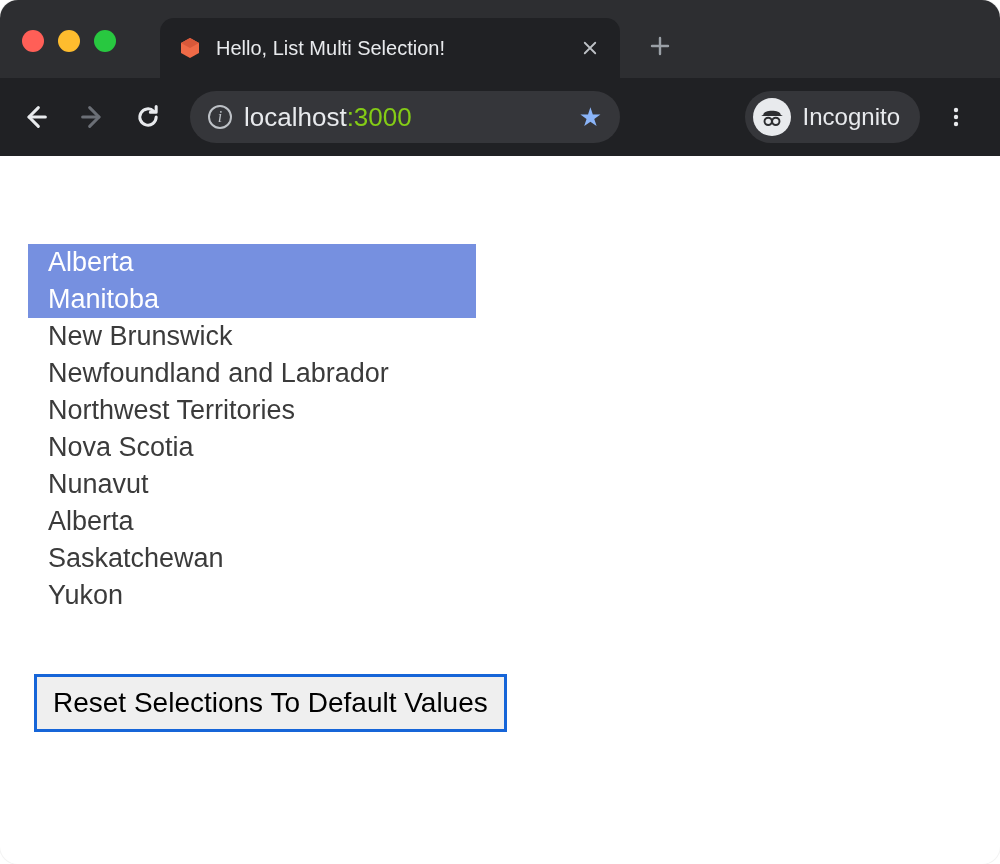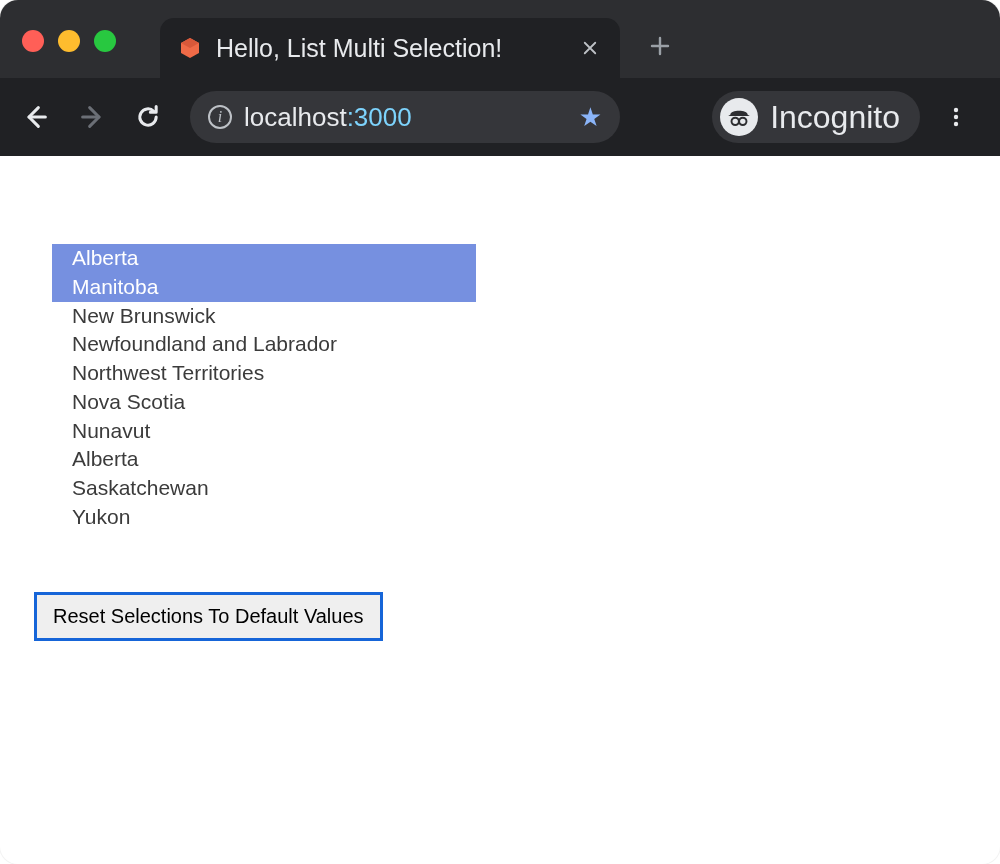--- a/index.html
+++ b/index.html
@@ -60,21 +60,21 @@
     }
     .tab .favicon {
       width: 24px; height: 24px;
       display: inline-flex;
       align-items: center;
       justify-content: center;
     }
     .tab .favicon svg { width: 24px; height: 24px; }
     .tab .title {
       color: #e8eaed;
-      font-size: 25px;
+      font-size: 20px;
       flex: 1;
       white-space: nowrap;
       overflow: hidden;
       text-overflow: ellipsis;
     }
     .tab .close {
       color: #bdc1c6;
       font-size: 22px;
       cursor: pointer;
       width: 24px; height: 24px;
@@ -128,21 +128,21 @@
       line-height: 1;
     }
     .url {
       color: #e8eaed;
       font-size: 26px;
       display: flex;
       align-items: flex-start;
       flex: 1;
     }
     .url .host { color: #e8eaed; }
-    .url .port { color: #7dd3fc; }
+    .url .port { color: #84cc16; }
     .star {
       color: #8ab4f8;
       font-size: 26px;
       cursor: pointer;
     }
     .right-tools {
       display: flex;
       align-items: center;
       gap: 14px;
       margin-left: auto;
@@ -159,54 +159,53 @@
     }
     .incognito-avatar {
       width: 38px; height: 38px;
       background: #e8eaed;
       border-radius: 50%;
       display: inline-flex; align-items: center; justify-content: center;
     }
     .incognito-avatar svg { width: 26px; height: 26px; }
     .incognito-label {
       color: #e8eaed;
-      font-size: 32px;
+      font-size: 24px;
     }
     .menu-dots {
       color: #e8eaed;
       width: 44px; height: 44px;
       display: inline-flex; align-items:center; justify-content:center;
       cursor: pointer;
     }
     .menu-dots svg { width: 24px; height: 24px; }
 
     .page-body {
       background: #fff;
       padding: 88px 28px 28px 28px;
     }
     .list-box {
       width: 448px;
     }
     .list-item {
-      font-size: 21px;
+      font-size: 27px;
       line-height: 1.37;
       padding: 0 20px;
       color: #3b3b3b;
       cursor: pointer;
       user-select: none;
-      margin-left: 24px;
     }
     .list-item.selected {
       background: #7690e0;
       color: #ffffff;
     }
     .reset-btn {
       margin-top: 60px;
       margin-left: 6px;
-      font-size: 20px;
+      font-size: 28px;
       padding: 10px 16px;
       background: #efefef;
       border: 3px solid #1665d8;
       color: #000;
       cursor: pointer;
       font-family: inherit;
     }
   </style>
 </head>
 <body>

